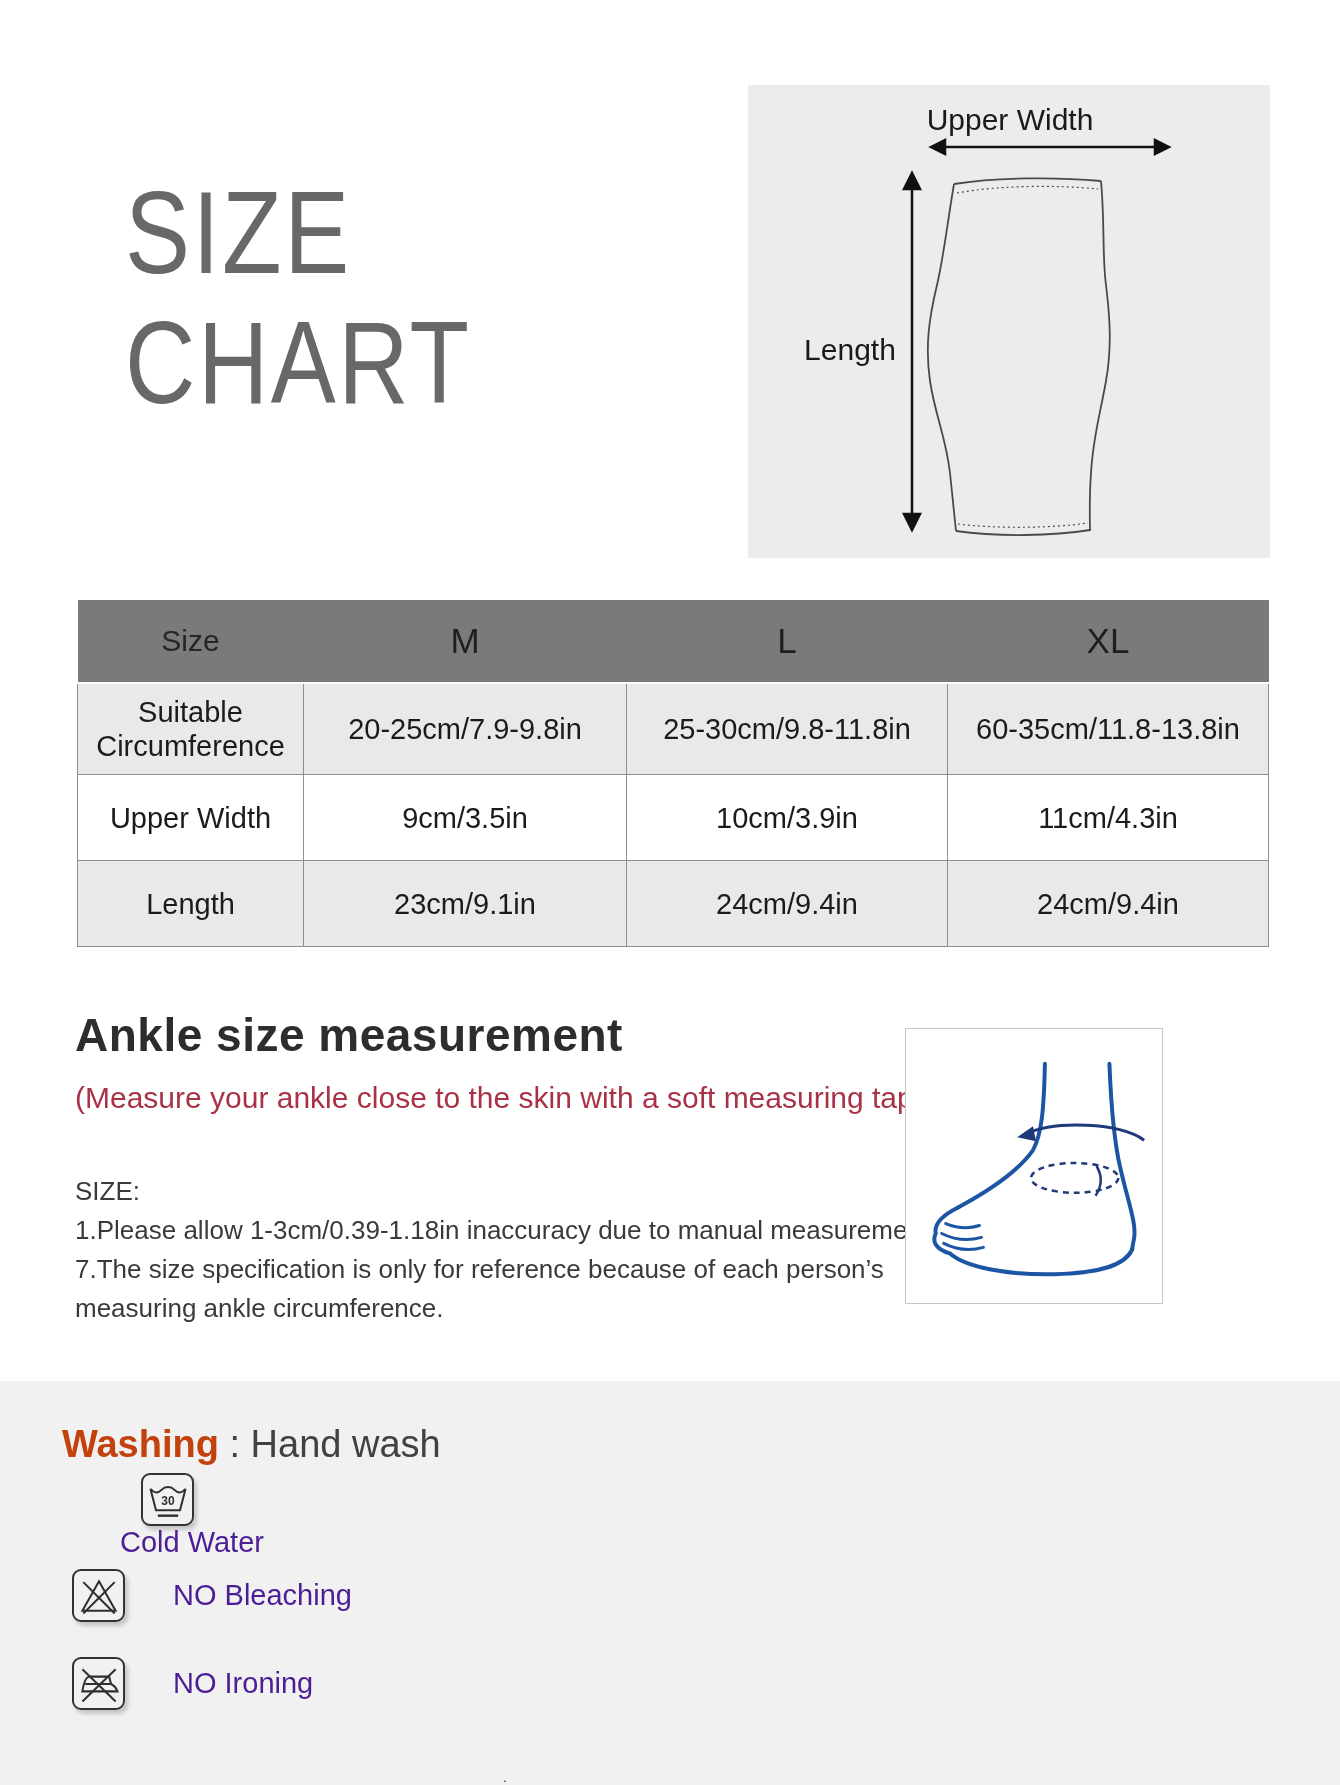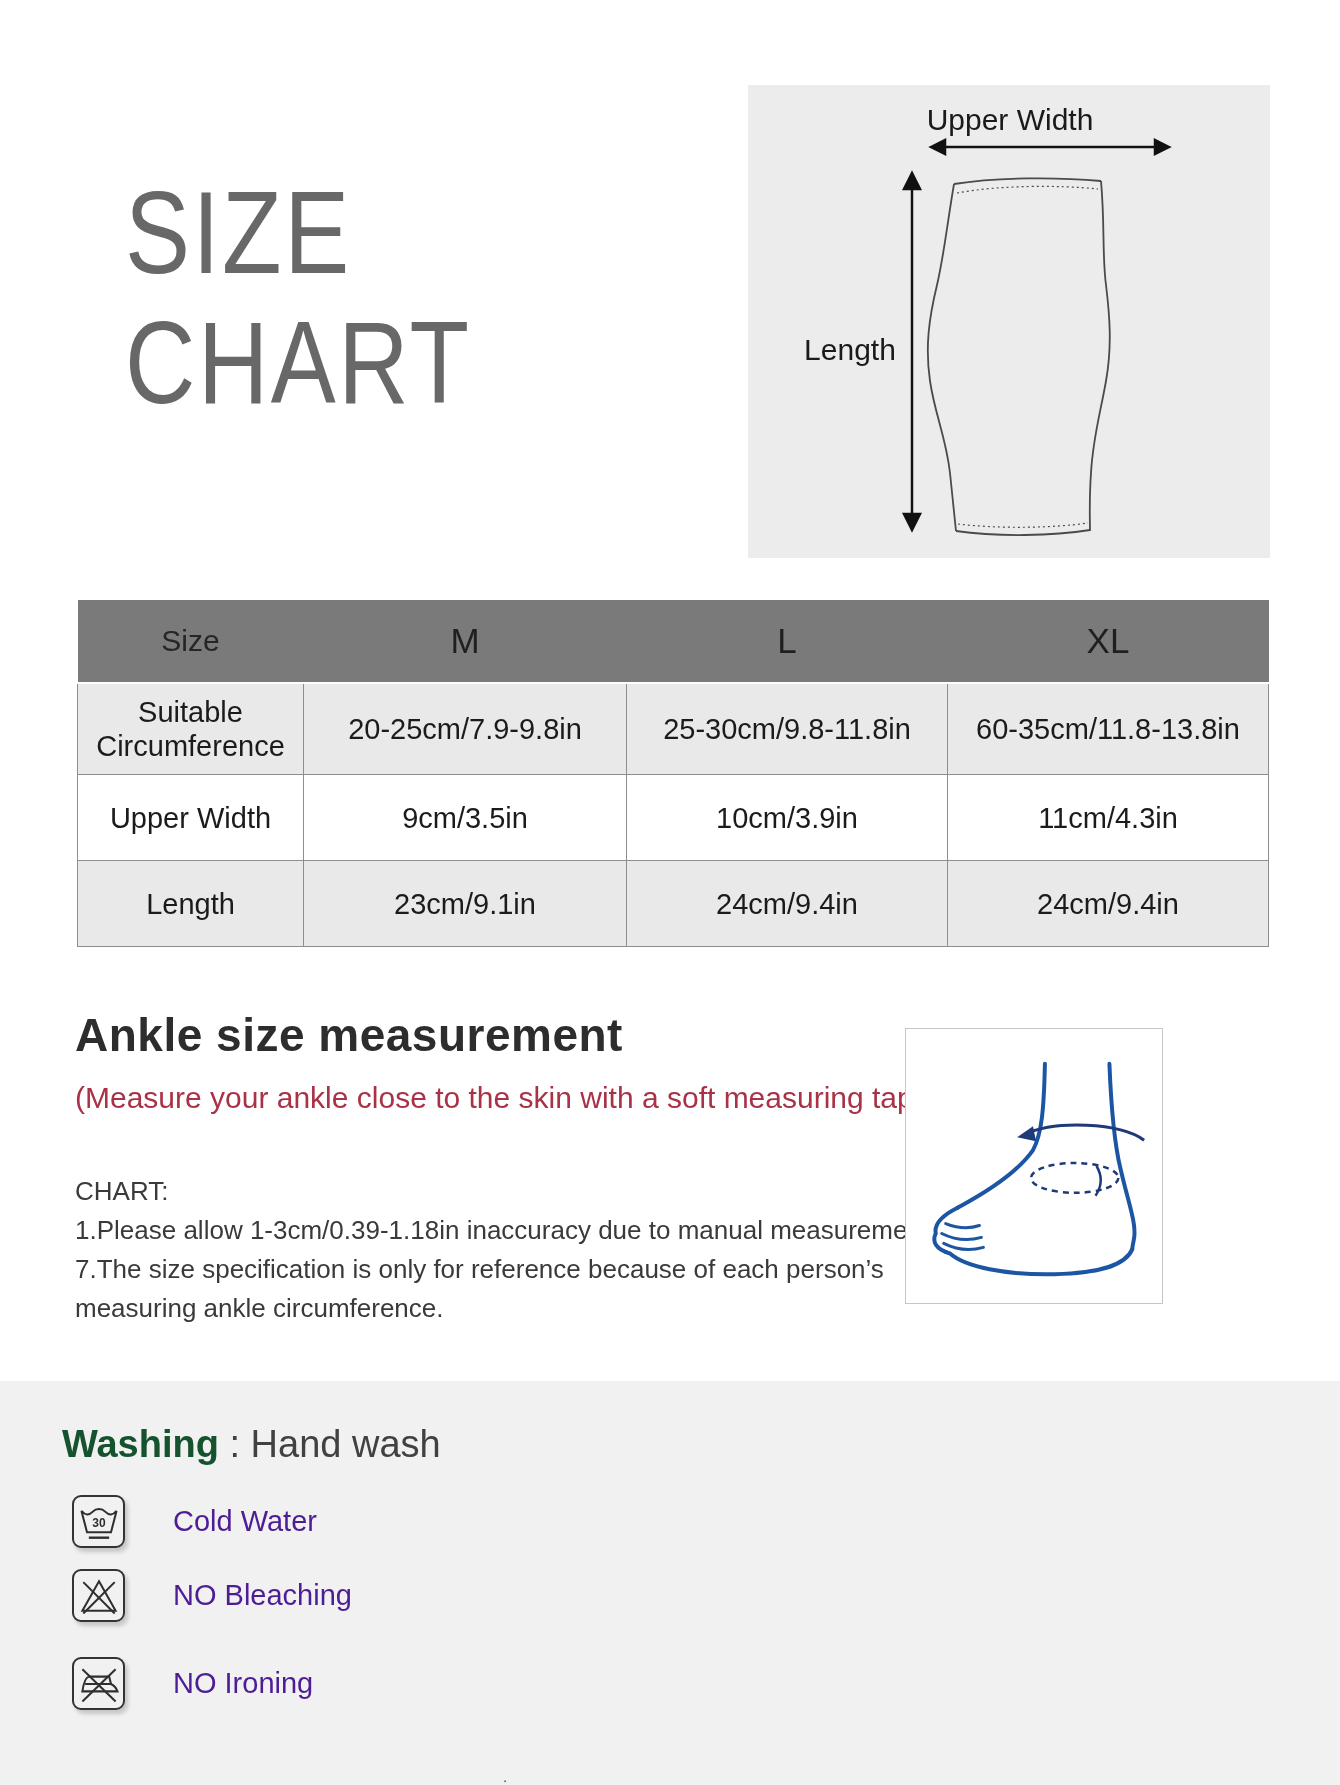--- a/index.html
+++ b/index.html
@@ -66,23 +66,23 @@
   }
   
   .washing-section{
     position:absolute;left:0;top:1381px;width:1340px;height:404px;
     background:#f1f1f1;
   }
   .washing-heading{
     position:absolute;left:62px;top:42px;margin:0;font-size:38px;color:#414141;
     font-weight:400;
   }
-  .washing-heading .w-bold{font-weight:700;color:#14532d;}
+  .washing-heading .w-bold{font-weight:700;color:#c2410c;}
   .wash-row{position:absolute;left:72px;display:flex;align-items:center;}
-  .wash-row.row-0{top:114px;}
+  .wash-row.row-0{top:92px;flex-direction:column;}
   .wash-row.row-1{top:188px;}
   .wash-row.row-2{top:276px;}
   .care-icon{
     width:53px;height:53px;border:2.5px solid #333333;border-radius:9px;
     box-sizing:border-box;box-shadow:3px 4px 4px rgba(0,0,0,0.18);
     display:flex;align-items:center;justify-content:center;background:transparent;
   }
   .wash-label{margin-left:48px;font-size:29px;color:#4c1d95;}
   
   .stray-dot{position:absolute;left:503px;top:1768px;font-size:15px;color:#444;}
@@ -162,21 +162,21 @@
         <td>24cm/9.4in</td>
       </tr>
     </tbody>
   </table>
 
   <h2 class="ankle-heading">Ankle size measurement</h2>
   <p class="ankle-note">
     <span>(Measure your ankle close to the skin with a soft measuring tape,</span><br>
   </p>
   <p class="ankle-tips">
-    <span>CHART:</span><br>
+    <span>SIZE:</span><br>
     <span>1.Please allow 1-3cm/0.39-1.18in inaccuracy due to manual measurement.</span><br>
     <span>7.The size specification is only for reference because of each person’s</span><br>
     <span>measuring ankle circumference.</span>
   </p>
 
   <div class="foot-box">
     <svg width="256" height="274" viewBox="0 0 258 276">
       <g stroke="#1c55a3" stroke-width="4" fill="none" stroke-linecap="round">
         <path d="M 140,35 C 139,80 137,105 128,122 C 112,145 80,165 52,180"></path>
         <path d="M 205,35 C 207,85 210,115 216,140 C 224,175 232,195 230,210 C 229,216 228,220 228,222"></path>

